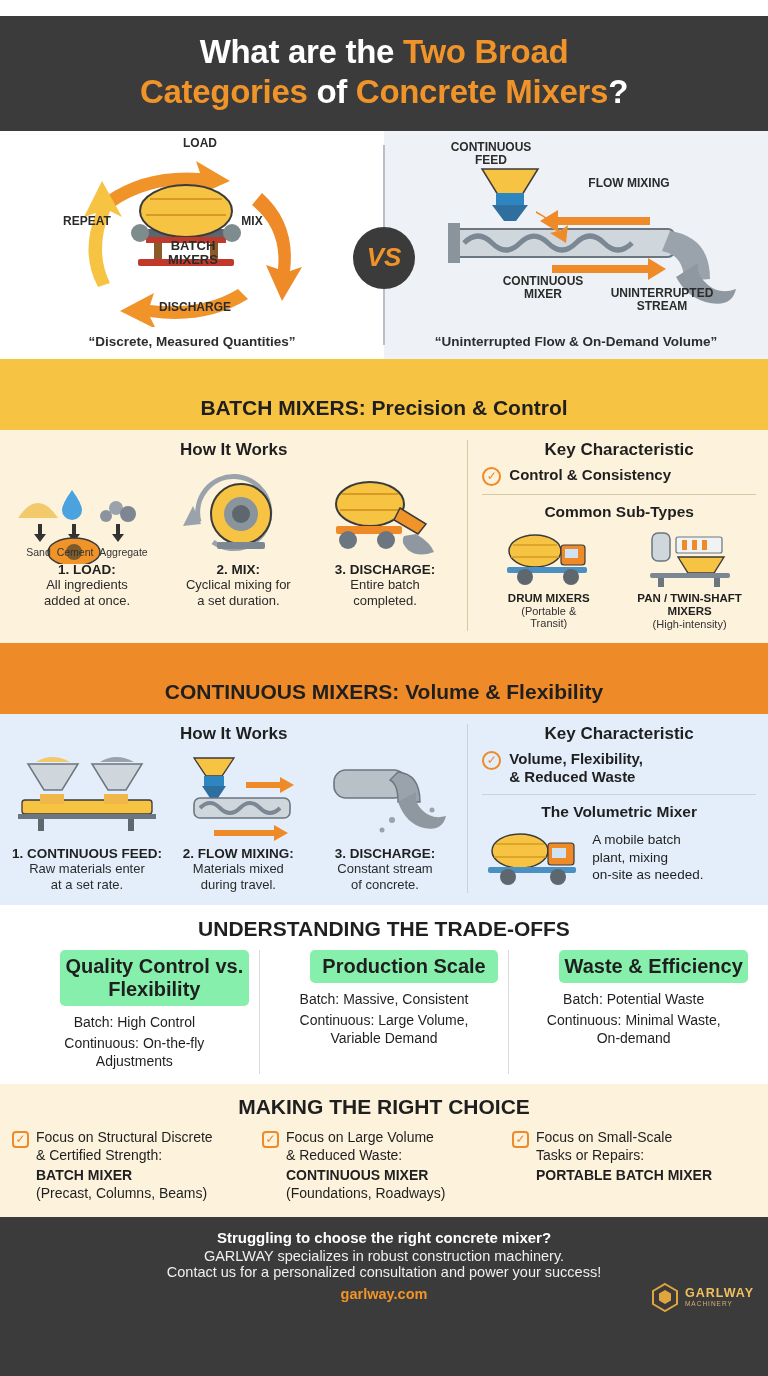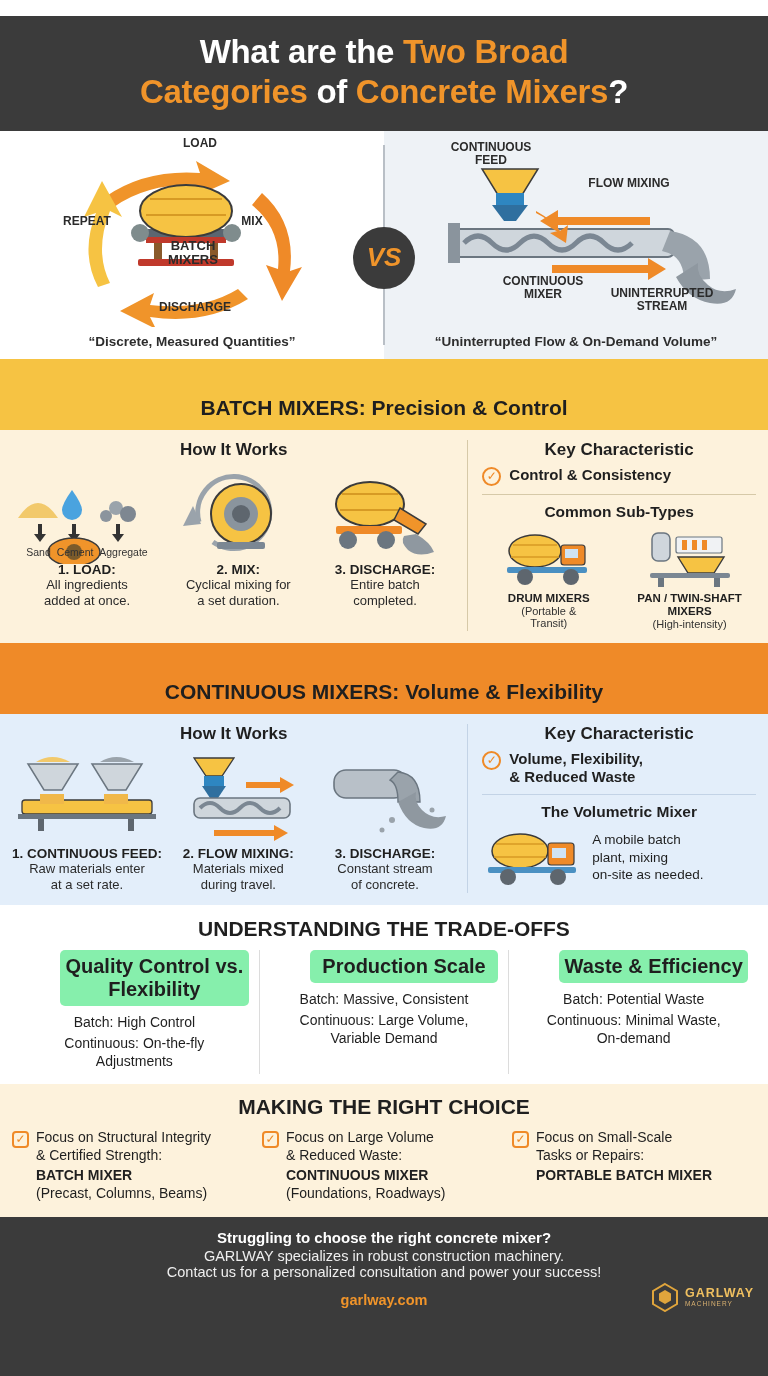--- a/index.html
+++ b/index.html
@@ -123,21 +123,21 @@
   .choice-sub { display:block; }
 
   
   .footer {
     background: #3b3b3b; color: #ffffff; text-align: center;
     padding: 12px 10px 10px; position: relative; flex: 1;
   }
   .f1 { font-size: 15px; font-weight: bold; }
   .f2 { font-size: 14.5px; margin-top: 2px; color: #efefef; }
   .f3 { font-size: 14.5px; color: #efefef; }
-  .f4 { font-size: 14.5px; font-weight: bold; color: #f0942a; margin-top: 12px; }
+  .f4 { font-size: 14.5px; font-weight: bold; color: #f0942a; margin-top: 6px; }
   .logo {
     position: absolute; right: 14px; top: 50%; transform: translateY(-50%);
     display: flex; align-items: center; gap: 6px;
   }
   .logo-txt { text-align: left; }
   .logo-name { font-size: 12.5px; font-weight: bold; color: #f0c060; letter-spacing: 1px; }
   .logo-sub { font-size: 6.5px; color: #d8b070; letter-spacing: 1px; }
 </style>
 </head>
 <body>
@@ -483,21 +483,21 @@
       </div>
     </div>
   </div>
 
   <div class="choice">
     <div class="choice-title">MAKING THE RIGHT CHOICE</div>
     <div class="choice-grid">
       <div class="choice-col">
         <div class="cbox">✓</div>
         <div class="choice-txt">
-          <span>Focus on Structural Integrity</span><br>
+          <span>Focus on Structural Discrete</span><br>
           <span>&amp; Certified Strength:</span>
           <span class="choice-main">BATCH MIXER</span>
           <span class="choice-sub">(Precast, Columns, Beams)</span>
         </div>
       </div>
       <div class="choice-col">
         <div class="cbox">✓</div>
         <div class="choice-txt">
           <span>Focus on Large Volume</span><br>
           <span>&amp; Reduced Waste:</span>

